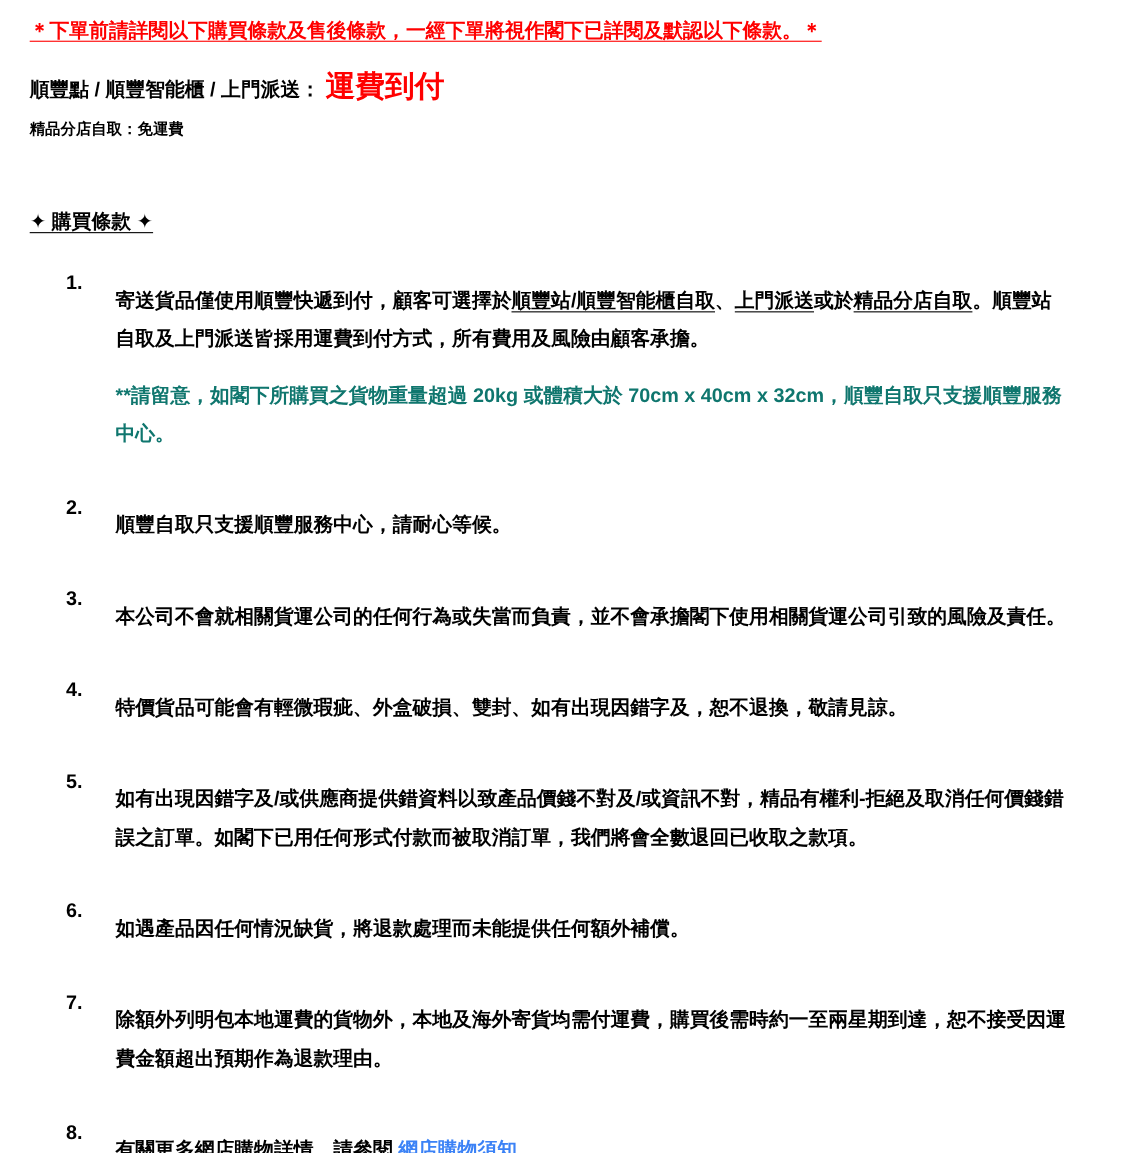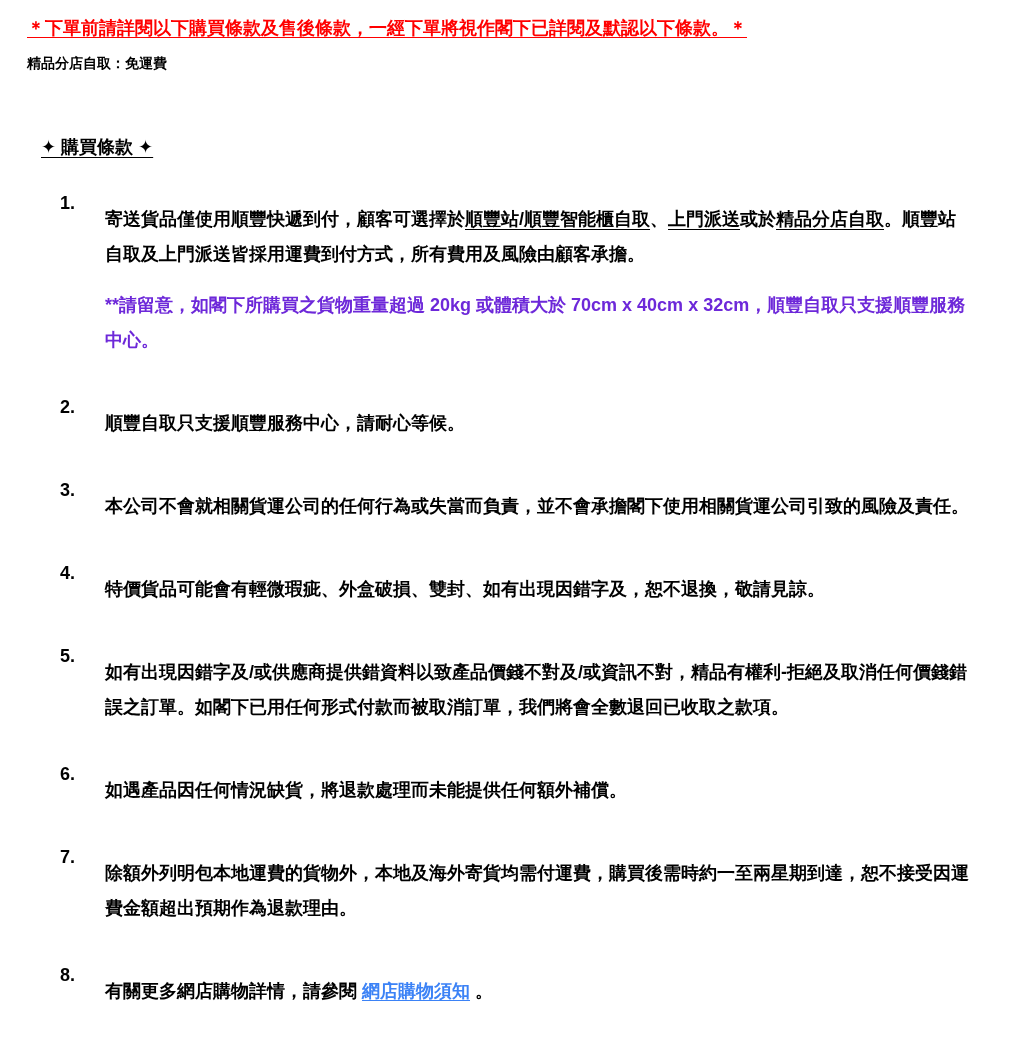--- a/index.html
+++ b/index.html
@@ -22,21 +22,21 @@
     text-decoration: underline;
     text-underline-offset: 3px;
   }
   .section-heading {
     margin: 52px 0 0;
     font-size: 18px;
     font-weight: 700;
     text-decoration: underline;
     text-underline-offset: 4px;
   }
-  .section-heading.second { margin-top: 62px; margin-left: 14px; }
+  .section-heading.second { margin-top: 62px; }
   .methods-line {
     margin: 22px 0 0;
     font-size: 18px;
     font-weight: 700;
     display: flex;
     align-items: baseline;
   }
   .freight-collect {
     color: #ff0000;
     font-size: 27px;
@@ -66,37 +66,41 @@
     line-height: 35px;
   }
   .item-body { flex: 1; min-width: 0; }
   .item-text {
     margin: 16px;
     font-size: 18px;
     font-weight: 700;
     line-height: 35px;
   }
   .u { text-decoration: underline; text-underline-offset: 4px; }
-  .red-note { color: #6d28d9; margin-top: 13px; }
+  .red-note { color: #0f766e; margin-top: 13px; }
   .link {
     color: #3b82f6;
     text-decoration: underline;
     text-underline-offset: 3px;
     font-weight: 700;
     cursor: pointer;
   }
 </style>
 </head>
 <body>
 
 <div class="page">
 
   <p class="top-notice">＊下單前請詳閱以下購買條款及售後條款，一經下單將視作閣下已詳閱及默認以下條款。＊</p>
 
 
+  <p class="methods-line">
+      <span>順豐點 / 順豐智能櫃 / 上門派送：</span>
+      <span class="freight-collect">運費到付</span>
+    </p>
 
   <p class="pickup-line">精品分店自取：免運費</p>
 
   <h2 class="section-heading second">✦ 購買條款 ✦</h2>
 
   <ol class="terms-list">
 
     <li class="term-item">
       <span class="num">1.</span>
       <div class="item-body">

